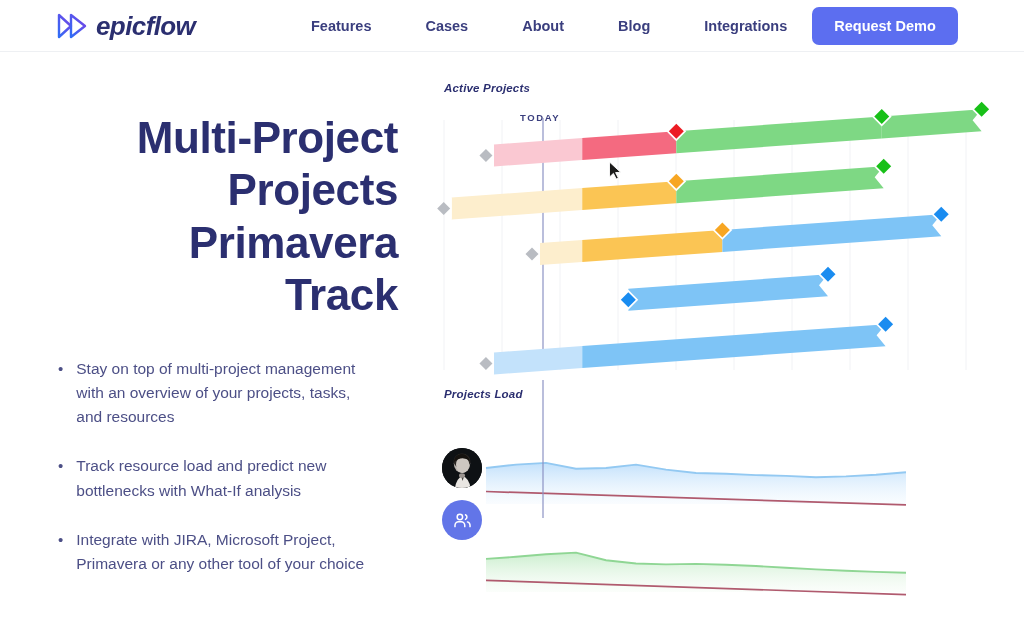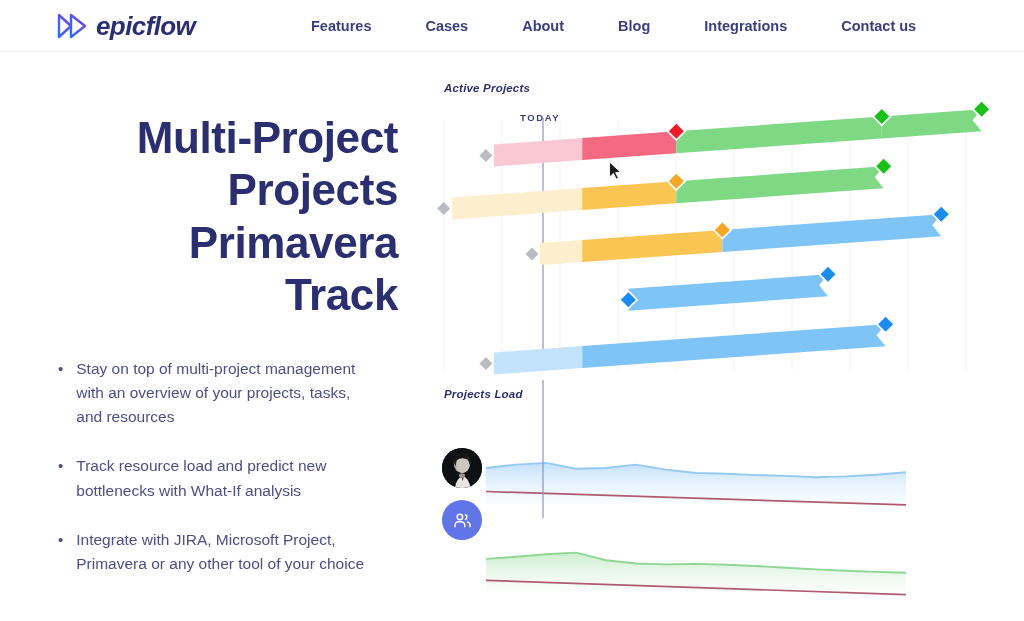--- a/index.html
+++ b/index.html
@@ -111,20 +111,21 @@
 
   <nav class="nav">
     <span class="nav-item">Features</span>
     <span class="nav-item">Cases</span>
     <span class="nav-item">About</span>
     <span class="nav-item">Blog</span>
     <span class="nav-item">Integrations</span>
     <span class="nav-item">Contact us</span>
   </nav>
 
+  <button class="demo-btn">Request Demo</button>
 </div>
 
 <div class="left-col">
   <h1 class="hero-title">
     <span>Multi-Project</span><br>
     <span>Projects</span><br>
     <span>Primavera</span><br>
     <span>Track</span>
   </h1>
 

